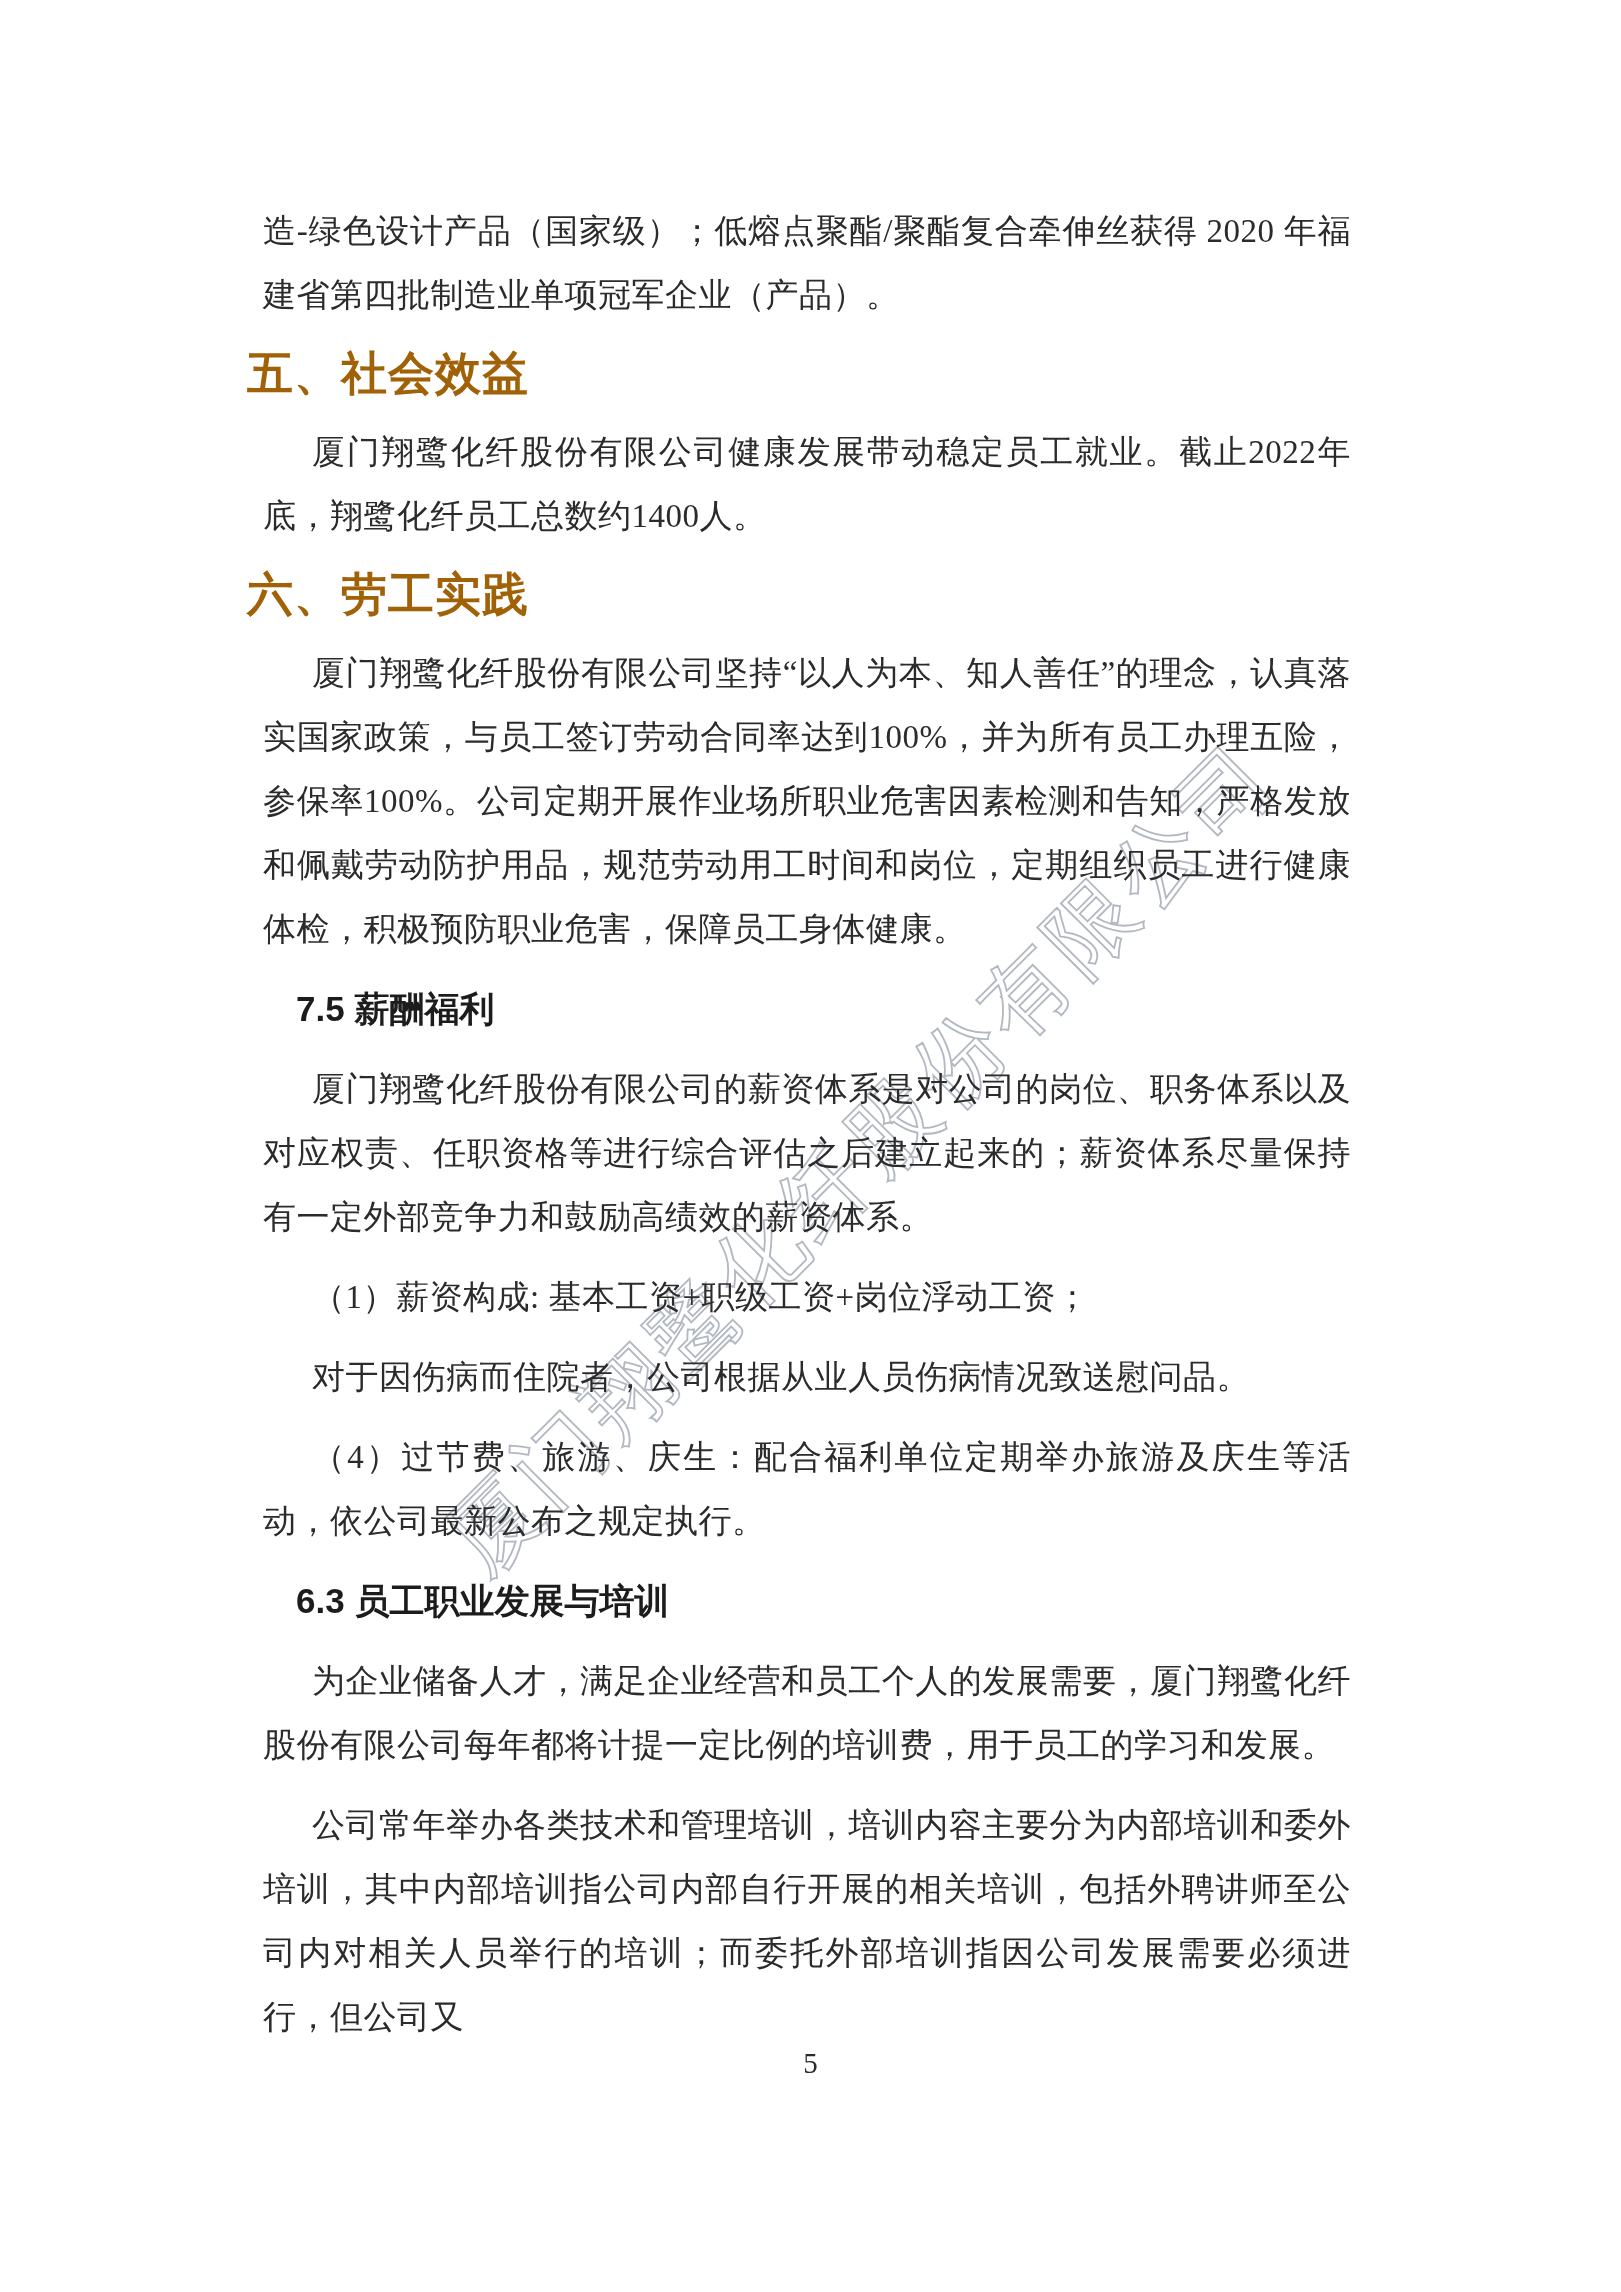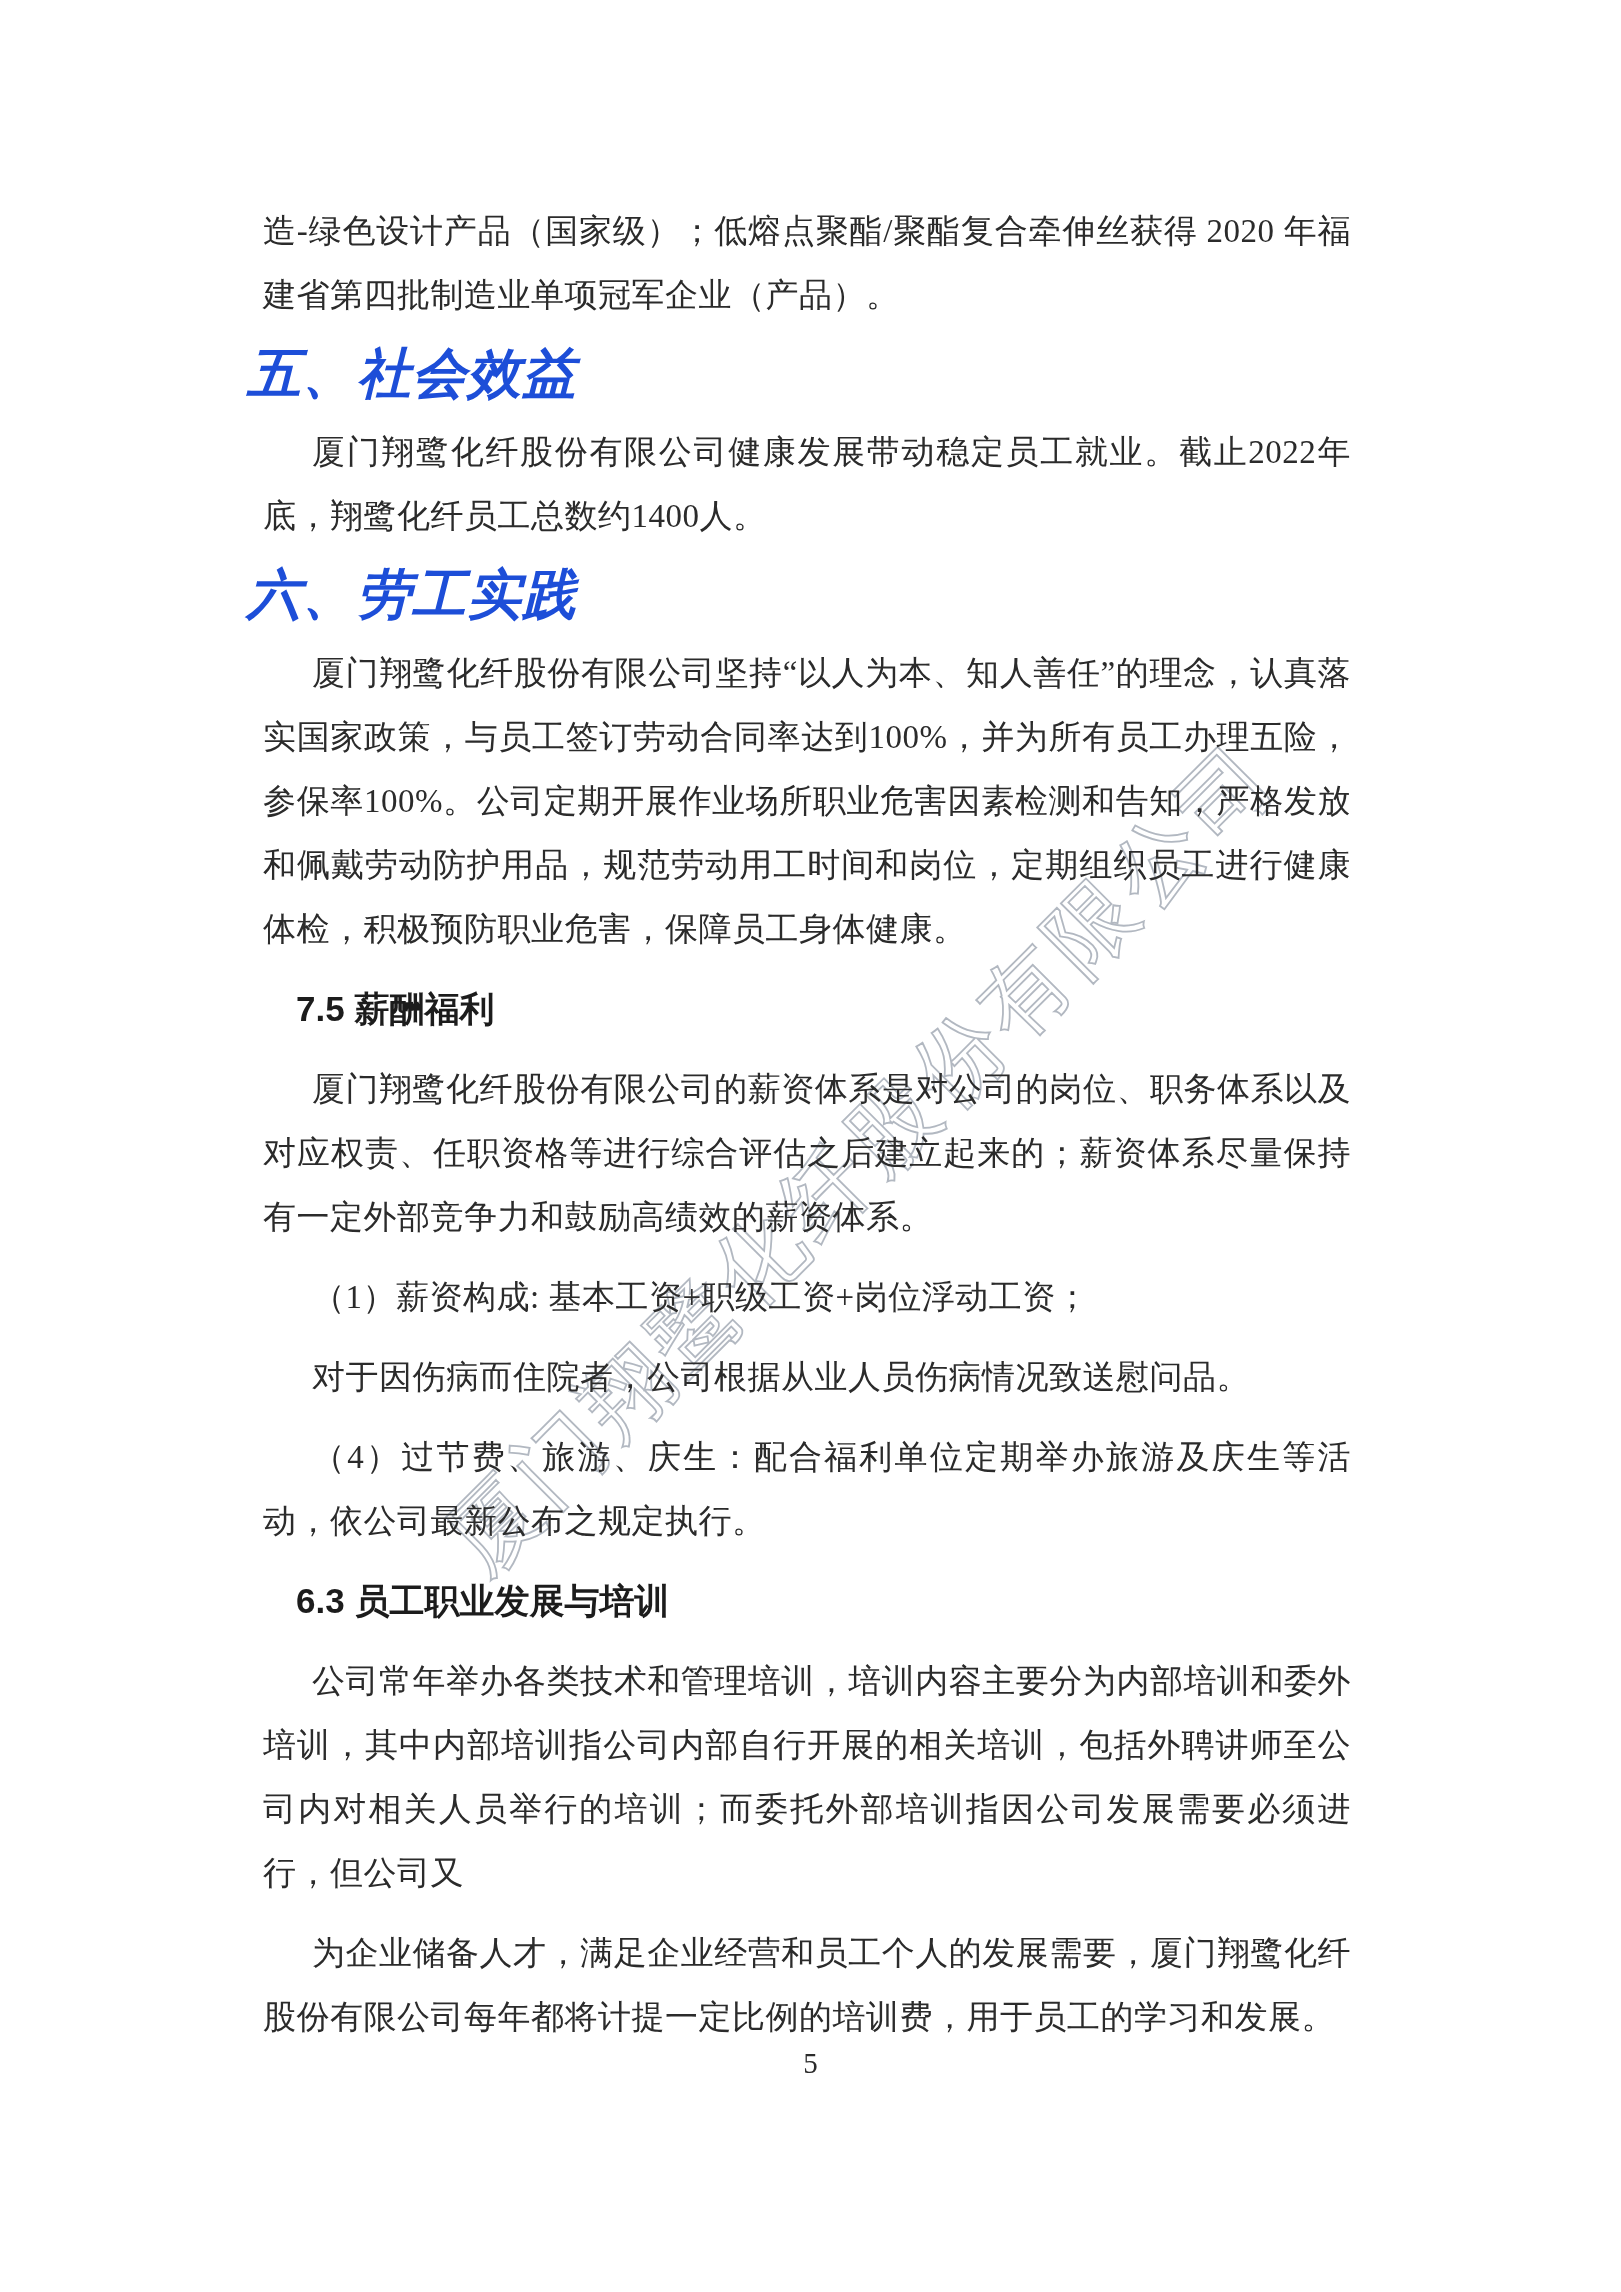--- a/index.html
+++ b/index.html
@@ -41,27 +41,26 @@
     margin:16px;
     font-size:33px;
     line-height:64px;
     text-align:justify;
     text-justify:inter-character;
     letter-spacing:0.5px;
   }
   p.indent { text-indent:49px; }
   h2.sec {
     margin:7.8px 0 3.9px 0;
-    font-size:54px;
+    font-size:46px;
     line-height:61px;
     font-weight:bold;
     font-family:"Liberation Sans","DejaVu Sans",sans-serif;
-    color:#1d4ed8;
+    color:#a16207;
     letter-spacing:1px;
-    font-style:italic;
   }
   h3.subsec {
     margin:2px 0 0 0;
     font-size:35px;
     line-height:64px;
     font-weight:bold;
     font-family:"Liberation Sans","DejaVu Sans",sans-serif;
     color:#1c1c1c;
     text-indent:49px;
   }
@@ -103,22 +102,22 @@
     <p class="body indent">（1）薪资构成: 基本工资+职级工资+岗位浮动工资；</p>
 
 
 
     <p class="body indent">对于因伤病而住院者，公司根据从业人员伤病情况致送慰问品。</p>
 
     <p class="body indent">（4）过节费、旅游、庆生：配合福利单位定期举办旅游及庆生等活动，依公司最新公布之规定执行。</p>
 
     <h3 class="subsec">6.3 员工职业发展与培训</h3>
 
+    <p class="body indent">为企业储备人才，满足企业经营和员工个人的发展需要，厦门翔鹭化纤股份有限公司每年都将计提一定比例的培训费，用于员工的学习和发展。</p>
+
     <p class="body indent">公司常年举办各类技术和管理培训，培训内容主要分为内部培训和委外培训，其中内部培训指公司内部自行开展的相关培训，包括外聘讲师至公司内对相关人员举行的培训；而委托外部培训指因公司发展需要必须进行，但公司又</p>
-
-    <p class="body indent">为企业储备人才，满足企业经营和员工个人的发展需要，厦门翔鹭化纤股份有限公司每年都将计提一定比例的培训费，用于员工的学习和发展。</p>
 
   </div>
 
   <div class="page-number">5</div>
 
 </div>
 
 
 </body></html>

